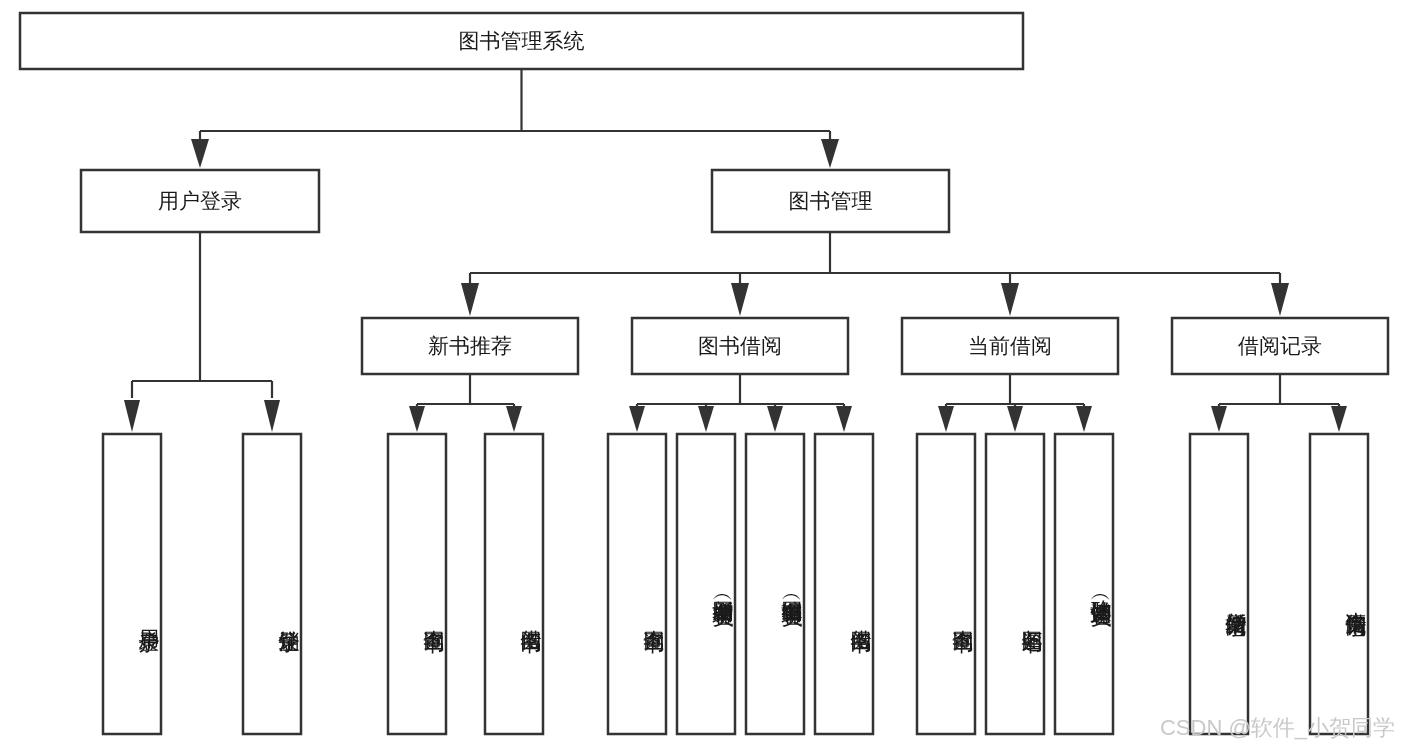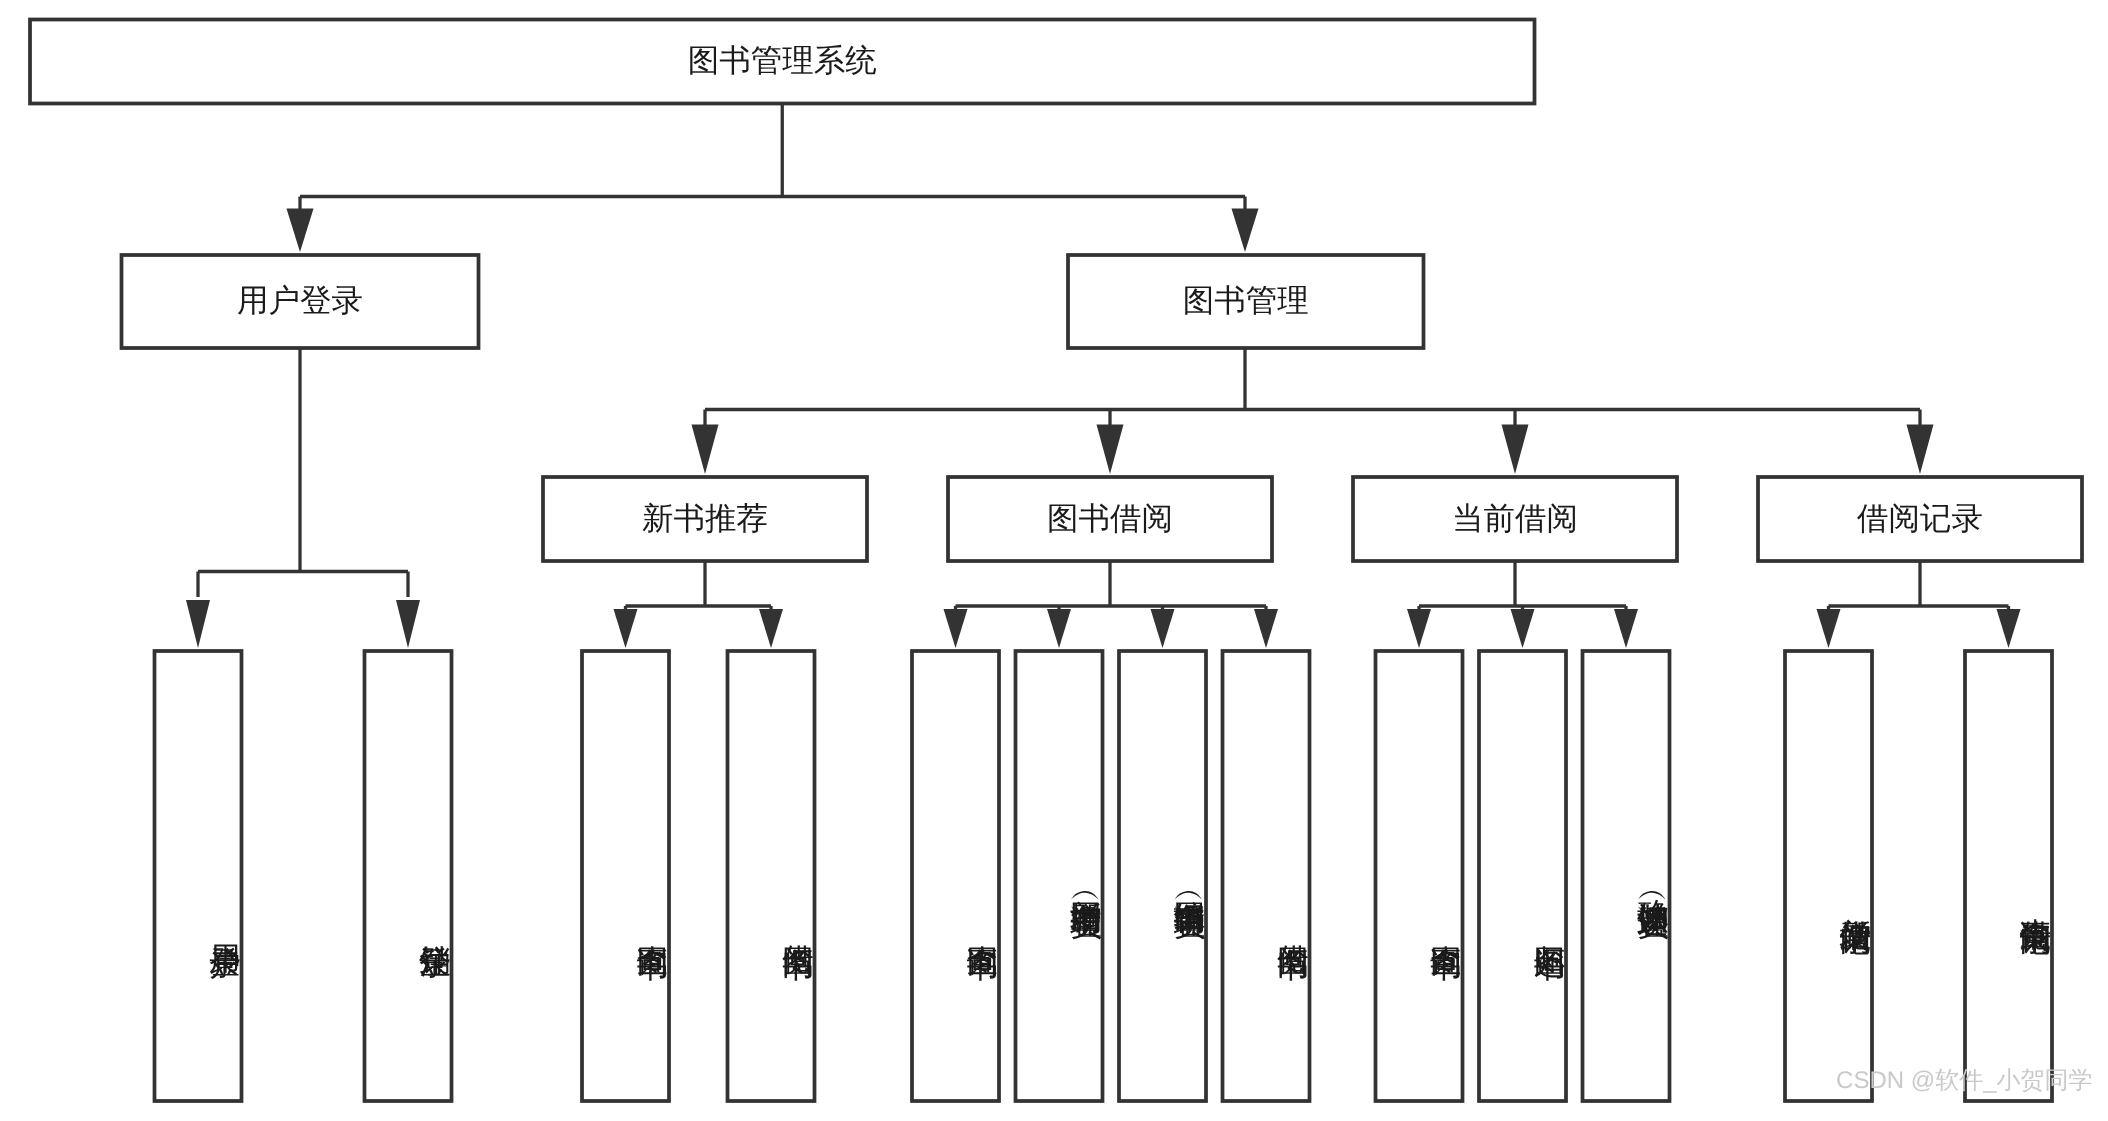--- a/index.html
+++ b/index.html
@@ -58,23 +58,23 @@
     display: flex;
     align-items: flex-start;
     justify-content: center;
     white-space: nowrap;
     pointer-events: none;
     user-select: none;
   }
   .watermark {
     position: absolute;
     right: 10px;
-    bottom: 16px;
-    font-family: "Liberation Sans", "DejaVu Sans", sans-serif;
-    font-size: 16px;
+    bottom: 4px;
+    font-family: "Liberation Sans", "DejaVu Sans", sans-serif;
+    font-size: 22px;
     color: #c9c9c9;
     white-space: nowrap;
     user-select: none;
   }
 </style>
 </head>
 <body>
 
 <div id="diagram-root">
 

